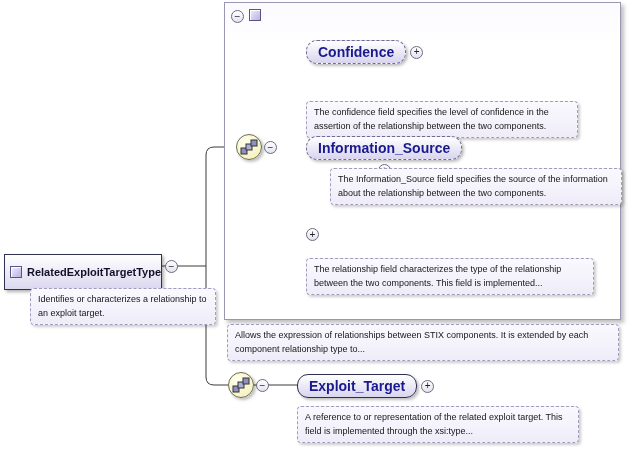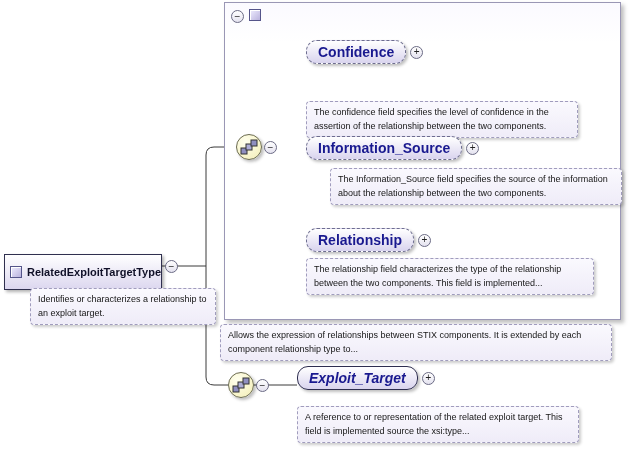--- a/index.html
+++ b/index.html
@@ -102,50 +102,49 @@
   <div class="seq" style="left:236px;top:134px;">
     <svg width="18" height="18" viewBox="0 0 18 18">
       <line x1="3" y1="15" x2="15" y2="3" stroke="#444" stroke-width="1"></line>
       <rect x="1" y="10" width="6" height="6" fill="#8f8fc0" stroke="#333"></rect>
       <rect x="6" y="6" width="6" height="6" fill="#aeaed6" stroke="#333"></rect>
       <rect x="11" y="2" width="6" height="6" fill="#8f8fc0" stroke="#333"></rect>
     </svg>
   </div>
   <span class="toggle abs" style="left:264px;top:141px;">−</span>
 
-  <div class="row" style="left:306px;top:136px;">
+  <div class="row" style="left:306px;top:136px;flex-direction:column;">
     <span class="elem">Information_Source</span>
     <span class="toggle">+</span>
   </div>
   <div class="doc" style="left:306px;top:168px;width:292px;margin-left:24px;">The Information_Source field specifies the source of the information about the relationship between the two components.</div>
 
   <div class="row" style="left:306px;top:228px;">
-    <span class="elem">Relationship</span>
     <span class="toggle">+</span>
   </div>
   <div class="doc" style="left:306px;top:258px;width:288px;">The relationship field characterizes the type of the relationship between the two components. This field is implemented...</div>
 
   <div class="rootbox">
     <span class="sqicon"></span>
     <span>RelatedExploitTargetType</span>
   </div>
   <span class="toggle abs" style="left:165px;top:260px;">−</span>
   <div class="doc" style="left:20px;top:288px;width:186px;margin-left:10px;">Identifies or characterizes a relationship to an exploit target.</div>
 
-  <div class="doc" style="left:220px;top:324px;width:392px;">Allows the expression of relationships between STIX components. It is extended by each component relationship type to...</div>
+  <div class="doc" style="left:227px;top:324px;width:392px;">Allows the expression of relationships between STIX components. It is extended by each component relationship type to...</div>
 
   <div class="seq" style="left:228px;top:372px;">
     <svg width="18" height="18" viewBox="0 0 18 18">
       <line x1="3" y1="15" x2="15" y2="3" stroke="#444" stroke-width="1"></line>
       <rect x="1" y="10" width="6" height="6" fill="#8f8fc0" stroke="#333"></rect>
       <rect x="6" y="6" width="6" height="6" fill="#aeaed6" stroke="#333"></rect>
       <rect x="11" y="2" width="6" height="6" fill="#8f8fc0" stroke="#333"></rect>
     </svg>
   </div>
   <span class="toggle abs" style="left:256px;top:379px;">−</span>
 
-  <div class="row" style="left:297px;top:366px;font-style:italic;">
+  <div class="row" style="left:297px;top:374px;">
     <span class="elem solid">Exploit_Target</span>
     <span class="toggle">+</span>
   </div>
-  <div class="doc" style="left:297px;top:406px;width:282px;">A reference to or representation of the related exploit target. This field is implemented source the xsi:type...</div>
+  <div class="doc" style="left:297px;top:406px;width:282px;">A reference to or representation of the related exploit target. This field is implemented through the xsi:type...</div>
 
 </div>
 
 </body></html>

